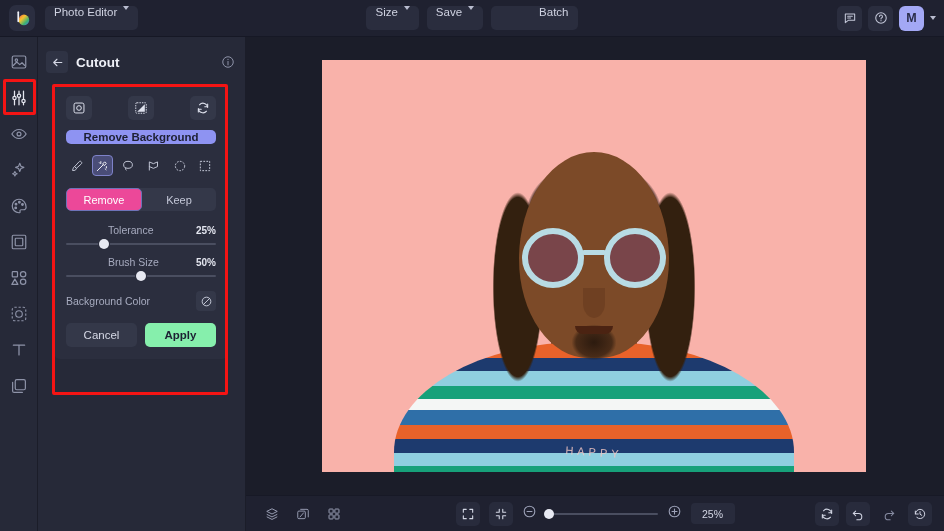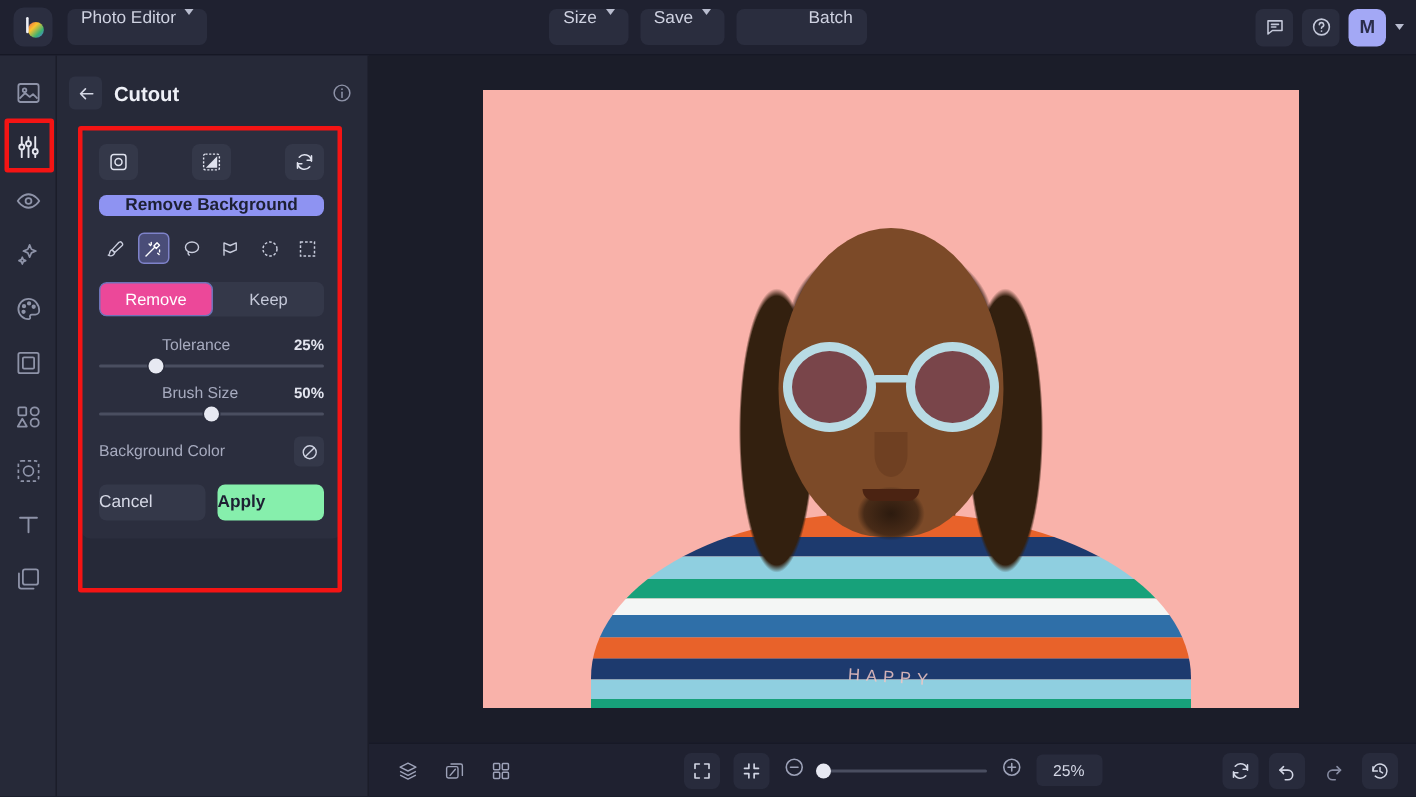--- a/index.html
+++ b/index.html
@@ -145,21 +145,21 @@
   }
   #bgcolor-label { font-size: 10.5px; color: #a7abbf; }
   #bgcolor-swatch {
     width: 20px; height: 20px; border-radius: 4px; background: #343849;
     display: flex; align-items: center; justify-content: center; cursor: pointer;
     color: #cfd3e2;
   }
   #action-row { display: flex; gap: 8px; }
   .act-btn {
     flex: 1; height: 24px; border-radius: 5px; font-size: 11.5px;
-    display: flex; align-items: center; cursor: pointer;
+    display: flex; align-items: center; justify-content: center; cursor: pointer;
   }
   #cancel-btn { background: #343849; color: #d6d9e6; }
   #apply-btn { background: #86efac; color: #1d2033; font-weight: bold; }
 
   
   .redbox {
     position: absolute; border: 3px solid #f41414; pointer-events: none;
     z-index: 50;
   }
   #redbox-rail { left: 3px; top: 79px; width: 33px; height: 36px; border-radius: 2px; }

